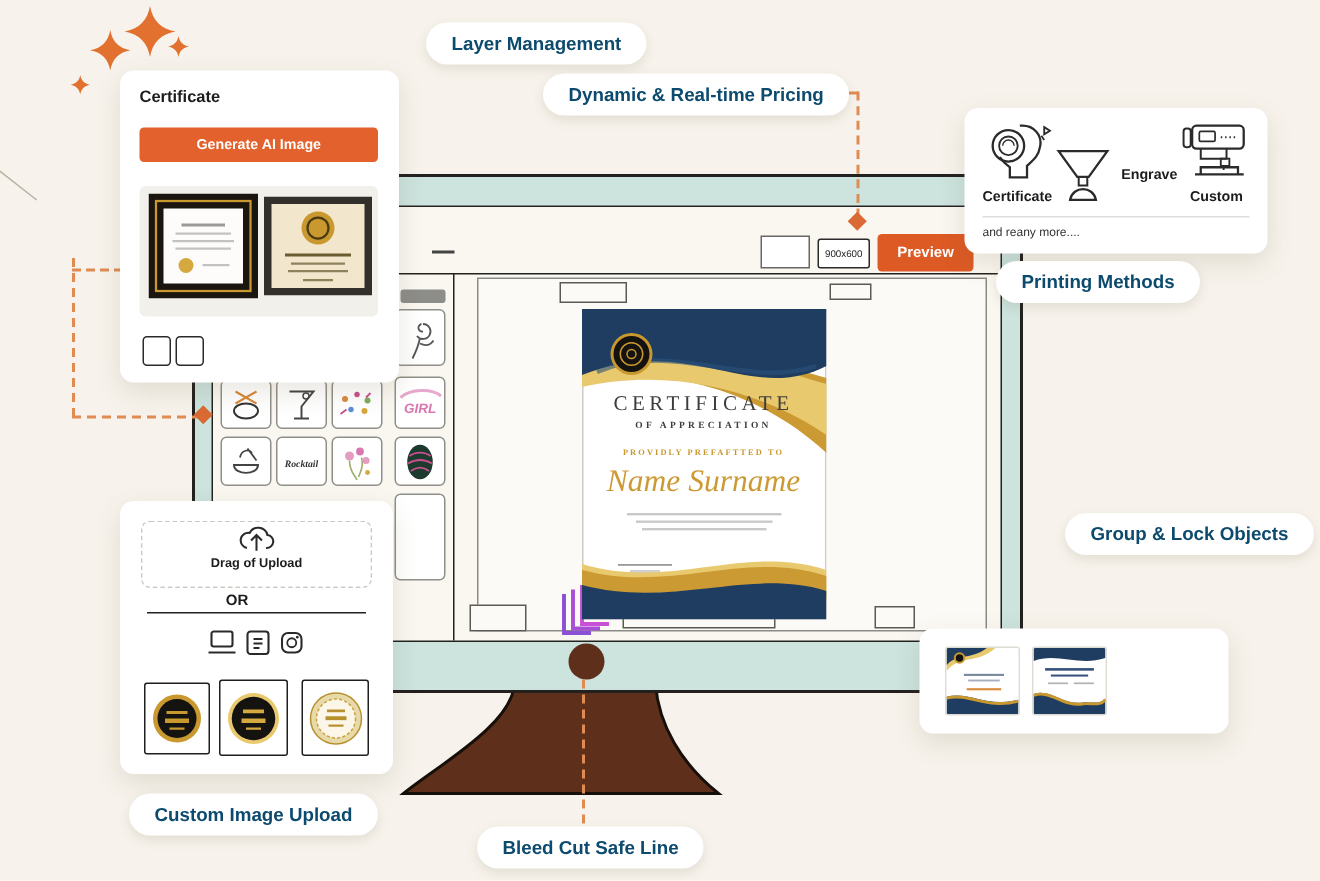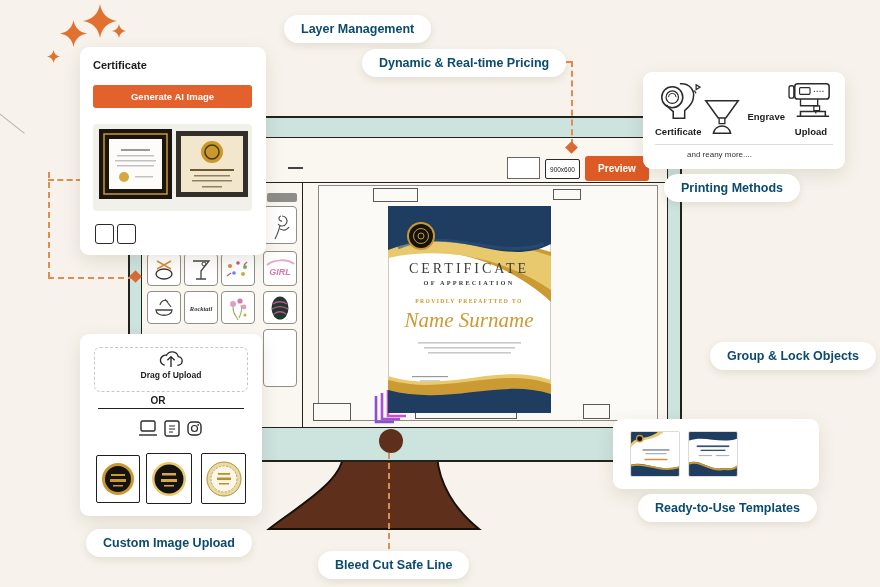--- a/index.html
+++ b/index.html
@@ -295,25 +295,25 @@
       <div style="display:flex;flex-direction:column;align-items:center;gap:4px;">
         <svg width="52" height="42" viewBox="0 0 54 44">
           <rect x="10" y="4" width="36" height="16" rx="3" fill="none" stroke="#2b2b2b" stroke-width="1.6"></rect>
           <rect x="15" y="8" width="11" height="7" rx="1" fill="none" stroke="#2b2b2b" stroke-width="1.2"></rect>
           <path d="M30,12 h1 M33,12 h1 M36,12 h1 M39,12 h1" stroke="#2b2b2b" stroke-width="1.4"></path>
           <rect x="4" y="6" width="5" height="13" rx="2" fill="none" stroke="#2b2b2b" stroke-width="1.4"></rect>
           <path d="M16,20 V27 H34 V20" fill="none" stroke="#2b2b2b" stroke-width="1.4"></path>
           <path d="M30,27 h6 v5 h-6 Z M32,32 v3" fill="none" stroke="#2b2b2b" stroke-width="1.3"></path>
           <path d="M12,38 H46 M16,38 V33 H42 V38" fill="none" stroke="#2b2b2b" stroke-width="1.6"></path>
         </svg>
-        <div class="mini-label">Upload</div>
+        <div class="mini-label">Custom</div>
       </div>
     </div>
     <div style="border-top:1px solid #ddd;margin-top:7px;"></div>
-    <div style="font-size:8px;color:#333;margin-top:5px;margin-left:32px;">and reany more....</div>
+    <div style="font-size:8px;color:#333;margin-top:5px;">and reany more....</div>
   </div>
 
   <div class="card" style="left:613px;top:419px;width:206px;height:70px;">
     <svg class="abs" style="left:17px;top:12px;border:1px solid #dedbd4;border-radius:2px;" width="50" height="46" viewBox="0 0 50 46">
       <rect width="50" height="46" fill="#fff"></rect>
       <path d="M0,0 H34 C20,12 10,4 0,16 Z" fill="#E9C96D"></path>
       <path d="M0,0 H28 C16,9 8,3 0,12 Z" fill="#1E3D61"></path>
       <circle cx="9" cy="7" r="4" fill="#C9992F"></circle>
         <circle cx="9" cy="7" r="2.6" fill="#151310"></circle>
       <rect x="12" y="18" width="28" height="1.5" fill="#7c8aa0"></rect>
@@ -333,15 +333,14 @@
       <path d="M0,33 C12,29 20,41 34,39 C40,38 46,41 50,36" fill="none" stroke="#C9992F" stroke-width="2"></path>
     </svg>
   </div>
 
   <div class="pill" style="left:284px;top:15px;">Layer Management</div>
   <div class="pill" style="left:362px;top:49px;">Dynamic &amp; Real-time Pricing</div>
   <div class="pill" style="left:664px;top:174px;z-index:41;">Printing Methods</div>
   <div class="pill" style="left:710px;top:342px;">Group &amp; Lock Objects</div>
   <div class="pill" style="left:86px;top:529px;">Custom Image Upload</div>
   <div class="pill" style="left:318px;top:551px;">Bleed Cut Safe Line</div>
-  <div class="pill" style="left:638px;top:494px;">Ready-to-Use Templates</div>
 
 </div>
 
 </body></html>

